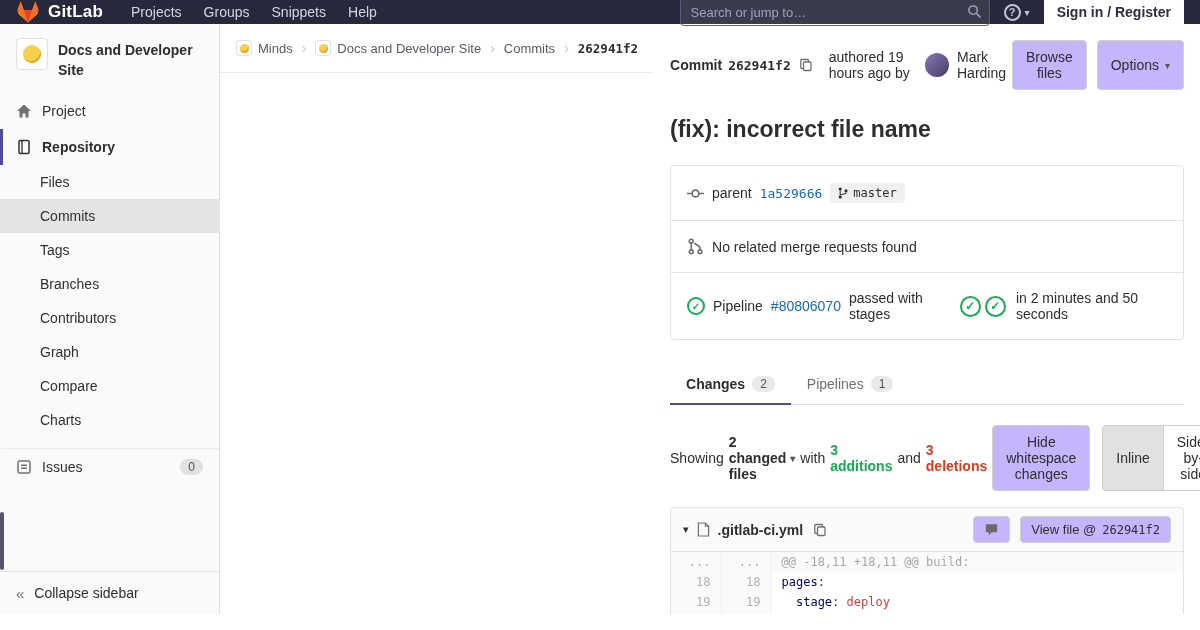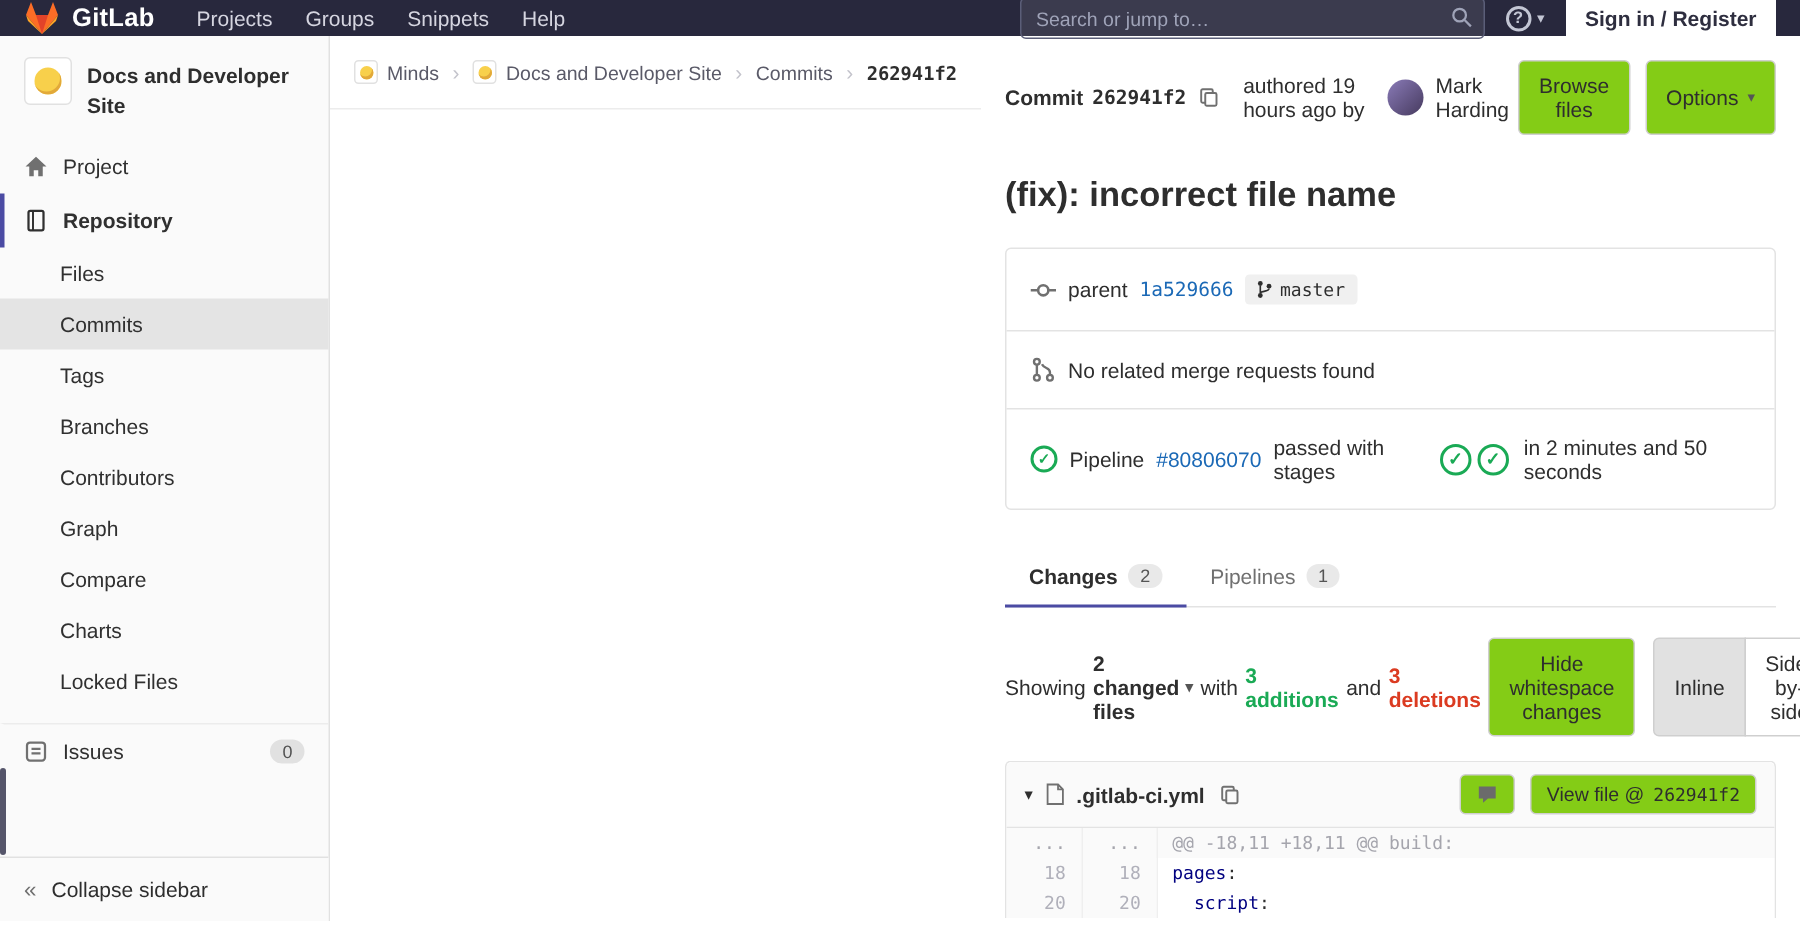--- a/index.html
+++ b/index.html
@@ -70,21 +70,21 @@
   .commit-header { margin-top:16px; display:flex; align-items:center; gap:6px; }
   .commit-word { font-weight:700; }
   .mono { font-family:"DejaVu Sans Mono", monospace; font-size:13px; }
   .sha { font-weight:700; }
   .icon-btn { background:none; border:0; cursor:pointer; padding:2px; display:inline-flex; align-items:center; }
   .authored { color:#2e2e2e; margin-left:8px; }
   .author-avatar { width:24px; height:24px; border-radius:50%;
     background:linear-gradient(135deg,#8a7bb8,#463a5e); margin:0 2px 0 4px; flex:none; }
   .author-name { font-weight:400; color:#2e2e2e; text-decoration:none; cursor:pointer; }
   .header-actions { margin-left:auto; display:flex; gap:10px; }
-  .btn { background:#84cc16; border:1px solid #cfcfcf; border-radius:4px; padding:8px 13px; font-size:14px;
+  .btn { background:#c4b5fd; border:1px solid #cfcfcf; border-radius:4px; padding:8px 13px; font-size:14px;
     color:#2e2e2e; cursor:pointer; font-family:inherit; display:inline-flex; align-items:center; gap:6px; }
   .caret { font-size:10px; color:#555; }
 
   .commit-title { font-size:23px; font-weight:700; margin:26px 0 22px; }
 
   .info-box { border:1px solid #e3e3e3; border-radius:4px; }
   .info-row { display:flex; align-items:center; gap:8px; padding:17px 16px; }
   .info-row + .info-row { border-top:1px solid #e3e3e3; }
   a.link { color:#1b69b6; text-decoration:none; cursor:pointer; }
   .ref-badge { display:inline-flex; align-items:center; gap:5px; background:#f0f0f0; border-radius:3px;
@@ -193,21 +193,20 @@
 
     <ul class="sub-list">
       <li>Files</li>
       <li class="active">Commits</li>
       <li>Tags</li>
       <li>Branches</li>
       <li>Contributors</li>
       <li>Graph</li>
       <li>Compare</li>
       <li>Charts</li>
-      <li>Locked Files</li>
     </ul>
 
     <div class="nav-item issues-item">
       <svg width="16" height="16" viewBox="0 0 16 16">
         <rect x="2" y="2" width="12" height="12" rx="2" fill="none" stroke="#707070" stroke-width="1.5"></rect>
         <path d="M5 6.2 H11 M5 9.2 H11" stroke="#707070" stroke-width="1.5"></path>
       </svg>
       <span>Issues</span>
       <span class="count-badge">0</span>
     </div>
@@ -374,20 +373,25 @@
             <td class="lnum">...</td>
             <td class="lnum">...</td>
             <td class="code">@@ -18,11 +18,11 @@ build:</td>
           </tr>
           <tr>
             <td class="lnum">18</td>
             <td class="lnum">18</td>
             <td class="code"><span class="yml-key">pages</span><span>:</span><span class="yml-val"></span></td>
           </tr>
           <tr>
+            <td class="lnum">19</td>
+            <td class="lnum">19</td>
+            <td class="code"><span class="yml-key">  stage</span><span>: </span><span class="yml-val">deploy</span></td>
+          </tr>
+          <tr>
             <td class="lnum">20</td>
             <td class="lnum">20</td>
             <td class="code"><span class="yml-key">  script</span><span>:</span><span class="yml-val"></span></td>
           </tr>
         </tbody>
           </table>
       </div>
 
     </div>
   </div>

